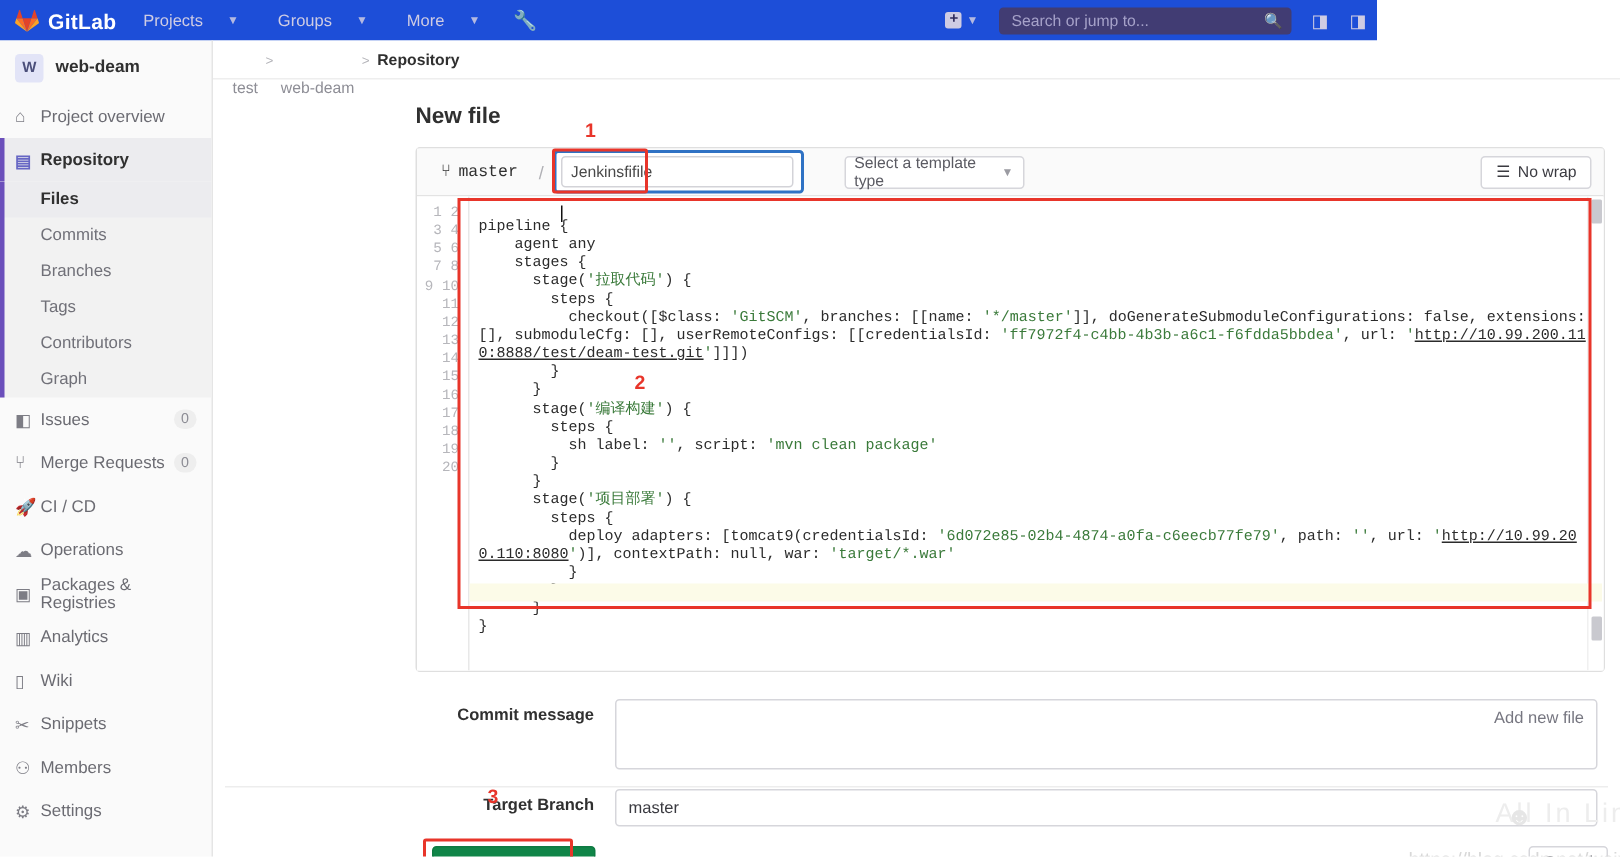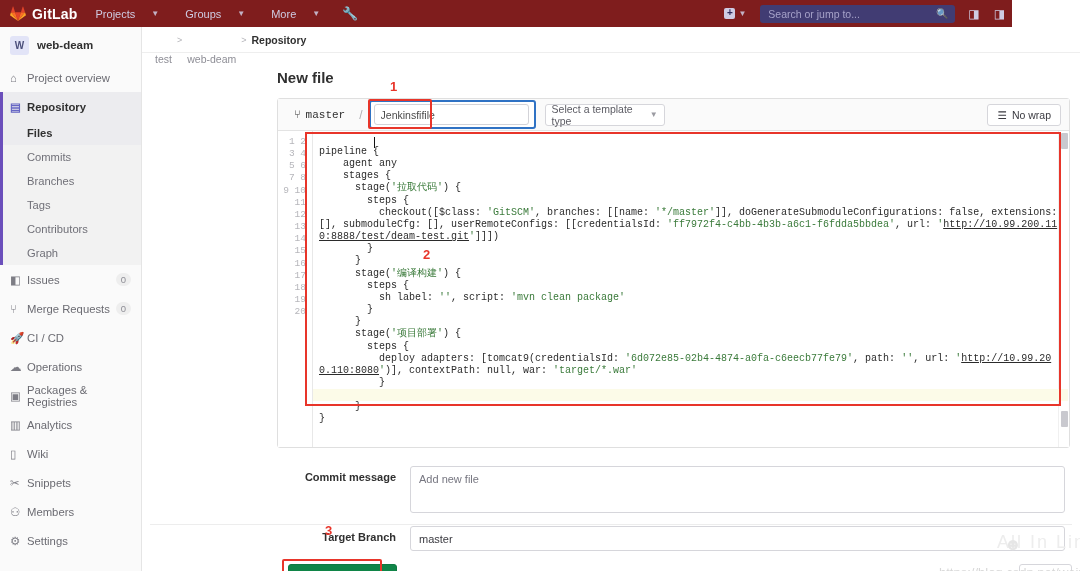--- a/index.html
+++ b/index.html
@@ -9,22 +9,22 @@
     overflow: hidden;
     background: #fff;
     font-family: "Liberation Sans", sans-serif;
     font-size: 12px;
     color: #2e2e2e;
   }
 
   
   #topbar {
     position: absolute; top: 0; left: 0;
-    width: 1012px; height: 27px;
-    background: #7f1d1d;
+    width: 918px; height: 27px;
+    background: #1d4ed8;
     display: flex; align-items: center;
     color: #d5d2ea;
     font-size: 11px;
   }
   .gl-logo-wrap { display: flex; align-items: center; margin-left: 10px; }
   .gl-fox { width: 16px; height: 16px; display: block; }
   .gl-word { color: #fff; font-size: 14px; font-weight: bold; margin-left: 6px; letter-spacing: .2px; }
   .nav-item {
     display: flex; align-items: center; gap: 16px;
     color: #cfcce3; padding: 4px 8px; margin-left: 10px;
@@ -164,21 +164,21 @@
     background: #fff;
     margin-left: 2px;
   }
   #fn-redbox {
     position: absolute; left: -3px; top: -3px;
     width: 64px; height: 30px;
     border: 2px solid #e8352a; border-radius: 2px;
     pointer-events: none;
   }
   #template-select {
-    margin-left: 11px;
+    margin-left: 29px;
     width: 120px; height: 22px;
     border: 1px solid #d6d6db; border-radius: 3px;
     background: #fff; font-size: 10.5px; color: #5b5b63;
     display: flex; align-items: center; padding: 0 6px;
     cursor: pointer;
   }
   #template-select .tcaret { margin-left: auto; font-size: 8px; color: #9b9ba2; }
   #nowrap-btn {
     margin-left: auto;
     display: flex; align-items: center; gap: 5px;
@@ -274,21 +274,21 @@
   .form-label {
     width: 268px; flex: none;
     text-align: right; padding-right: 14px; padding-top: 5px;
     font-size: 11px; font-weight: bold; color: #303030;
   }
   #commit-msg {
     width: 655px; height: 47px;
     border: 1px solid #d6d6db; border-radius: 3px;
     padding: 6px 8px; font-size: 11px; color: #767680;
     font-family: "Liberation Sans", sans-serif;
-    outline: none; resize: none;
+    outline: none; resize: none; text-align: right;
   }
   #target-branch {
     width: 655px; height: 25px;
     border: 1px solid #d6d6db; border-radius: 3px;
     padding: 0 8px; font-size: 11px; color: #3a3a40;
     font-family: "Liberation Sans", sans-serif;
     outline: none;
   }
   #btn-row {
     display: flex; align-items: center;

